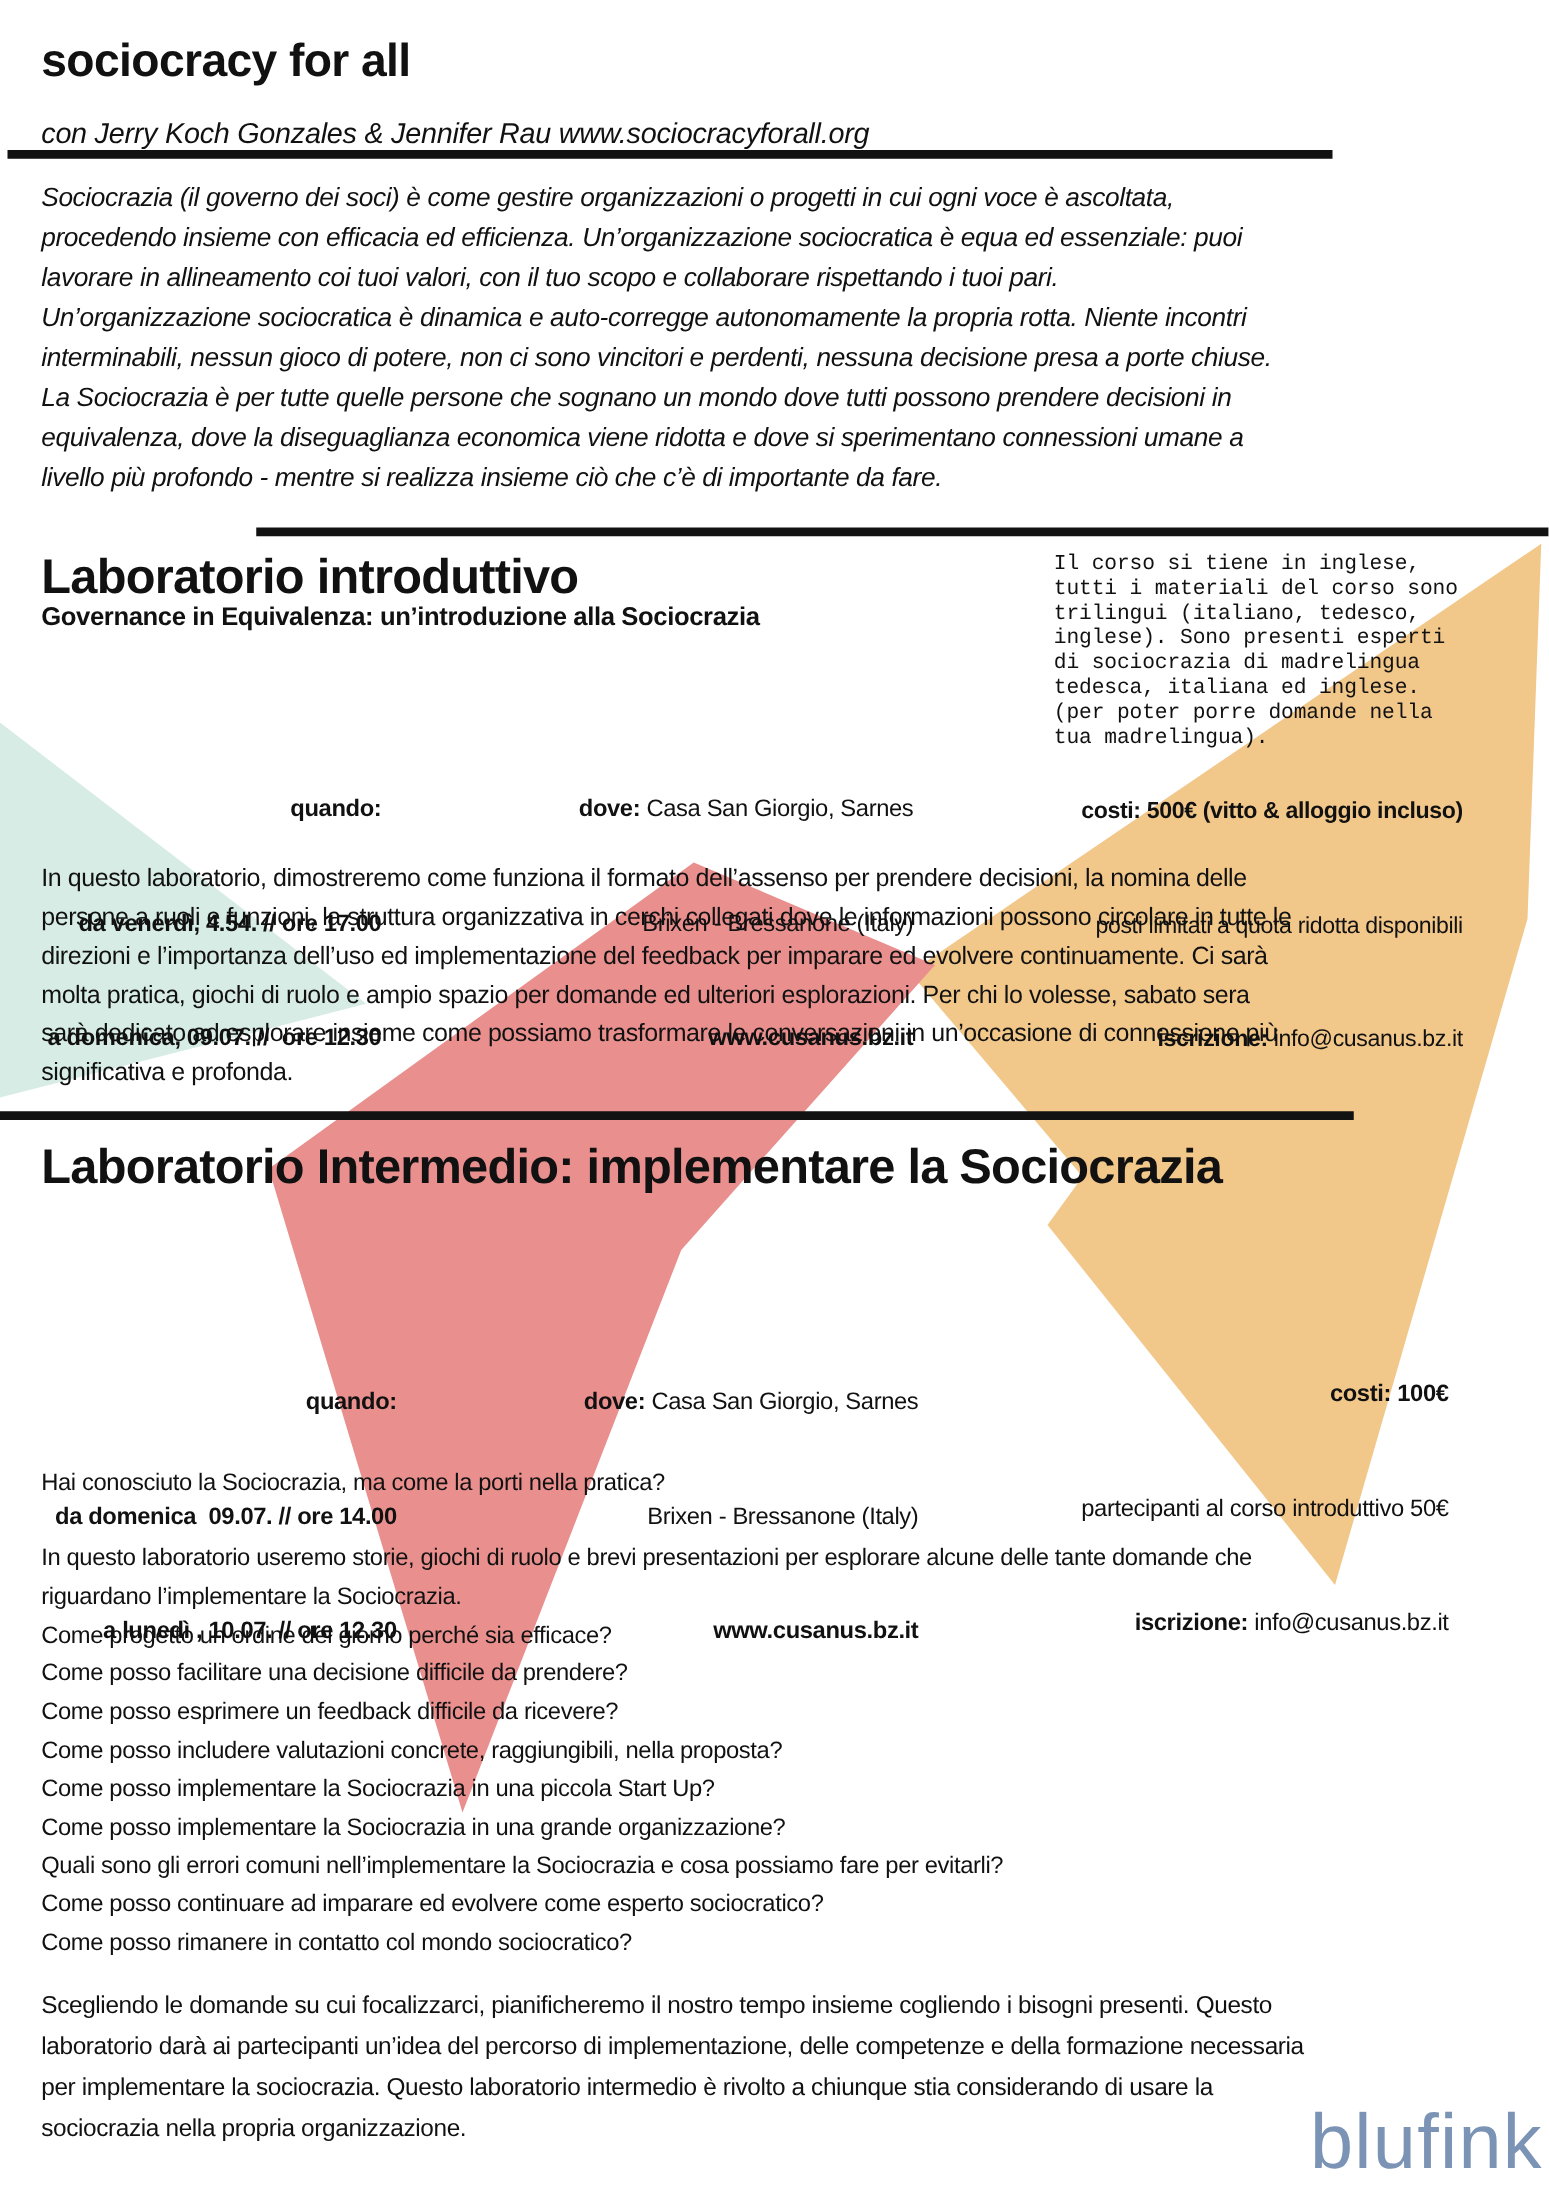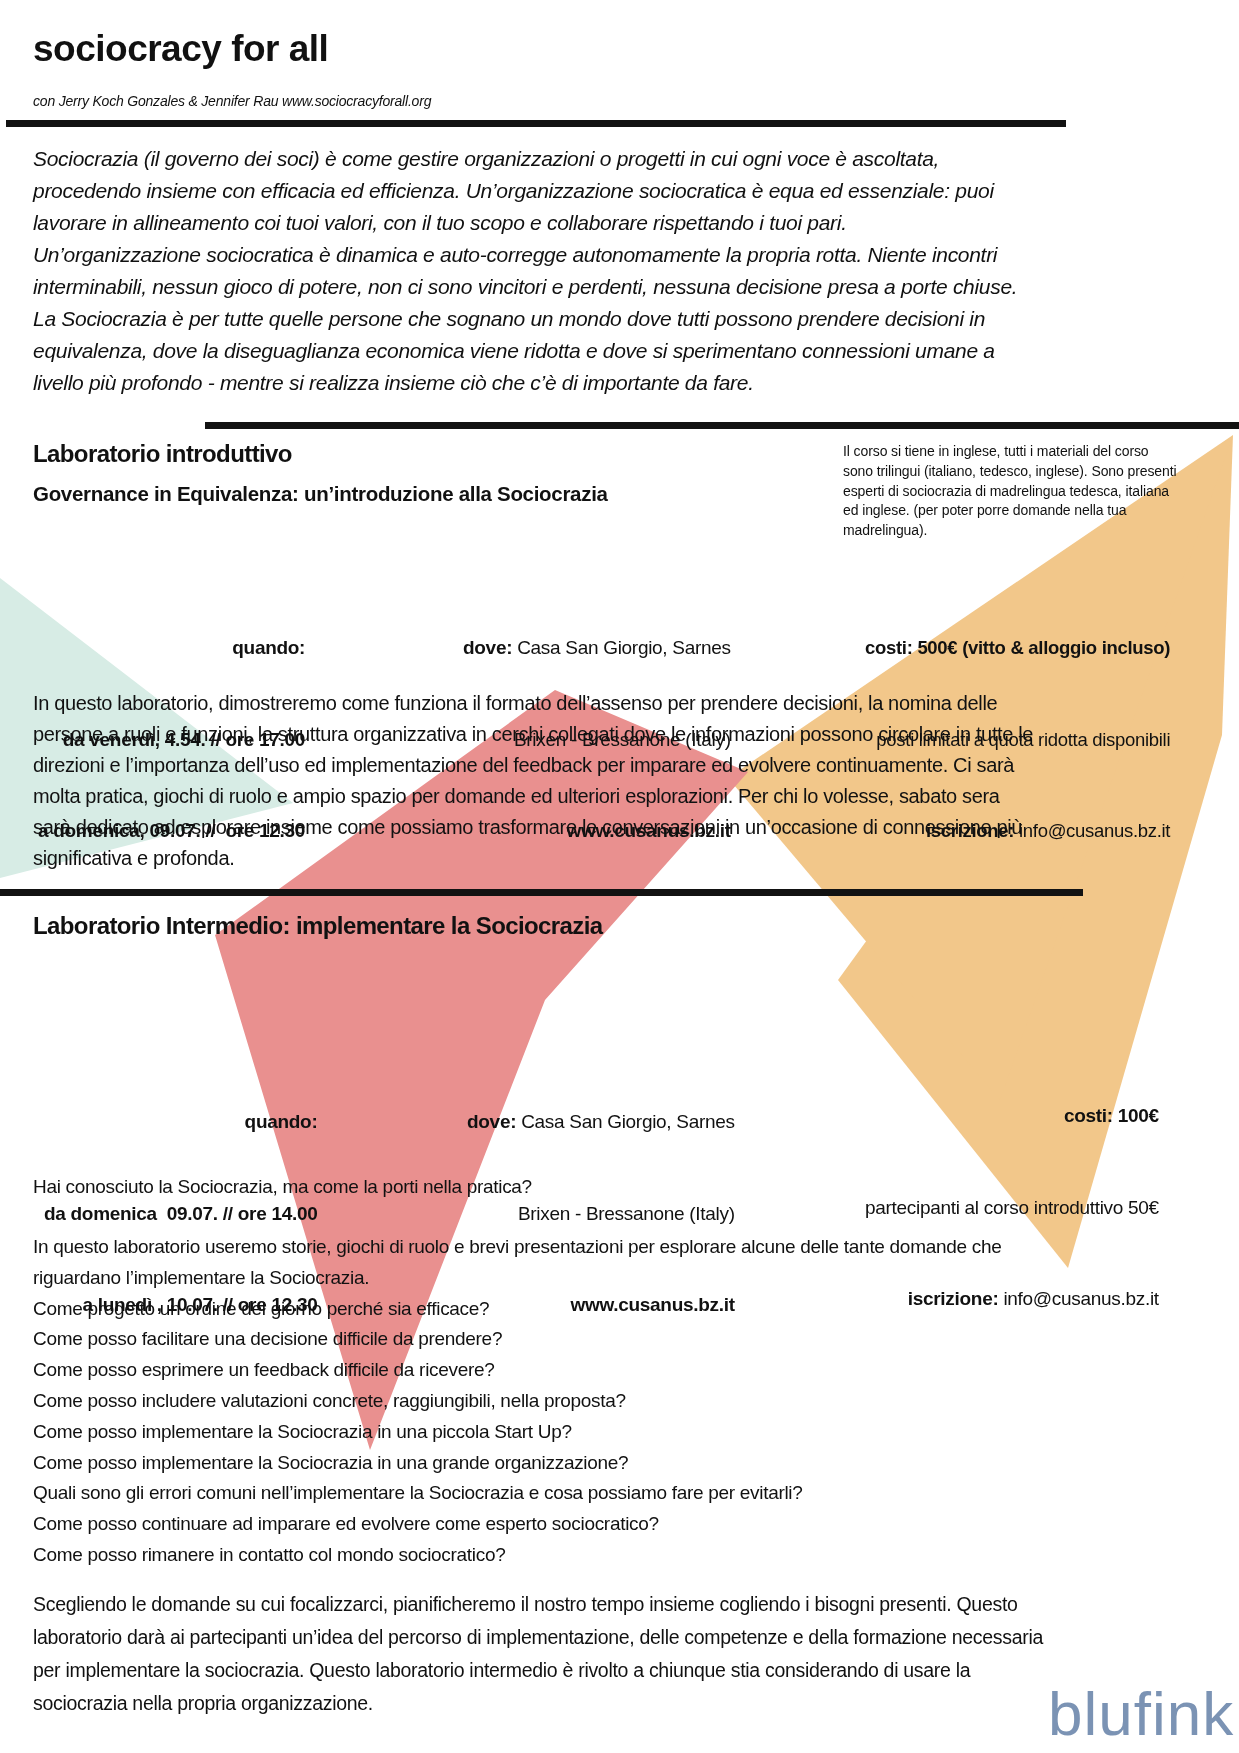--- a/index.html
+++ b/index.html
@@ -8,26 +8,26 @@
     width:1239px;height:1753px;
     background:#ffffff;
     overflow:hidden;
     font-family:"Liberation Sans", sans-serif;
     color:#111;
   }
   .bg-svg{position:absolute;left:0;top:0;z-index:1;}
   .rule{position:absolute;background:#121212;z-index:3;}
   .txt{position:absolute;z-index:4;}
   .h1{font-size:37px;font-weight:bold;letter-spacing:-0.5px;}
-  .sub{font-size:14px;font-style:italic;letter-spacing:-0.2px;}
+  .sub{font-size:23px;font-style:italic;letter-spacing:-0.2px;}
   .intro p, .introblock div{margin:0;}
   .introblock{font-size:21px;font-style:italic;line-height:32px;letter-spacing:-0.3px;width:1015px;}
-  .h2{font-size:24px;font-weight:bold;letter-spacing:-0.6px;}
+  .h2{font-size:39px;font-weight:bold;letter-spacing:-0.6px;}
   .h3{font-size:20.5px;font-weight:bold;letter-spacing:-0.3px;}
-  .note{font-size:14px;line-height:19.8px;width:338px;letter-spacing:-0.1px;}
+  .note{font-size:17px;line-height:19.8px;width:338px;letter-spacing:-0.1px;font-family:Liberation Mono, monospace;}
   .cols{line-height:30.5px;font-size:19px;letter-spacing:-0.3px;white-space:pre-wrap;text-align:right;}
   .b{font-weight:bold;}
   .para{font-size:20px;line-height:31px;letter-spacing:-0.35px;width:1005px;}
   .ital2{font-size:21px;font-style:italic;line-height:35px;letter-spacing:-0.3px;width:995px;}
   .qline{font-size:19px;line-height:30.8px;letter-spacing:-0.3px;}
   .qintro{width:1060px;}
   .closing{font-size:19.5px;line-height:33px;letter-spacing:-0.3px;width:1025px;}
   .logo{font-size:62px;letter-spacing:1px;color:#7b93b4;}
 </style>
 </head>

